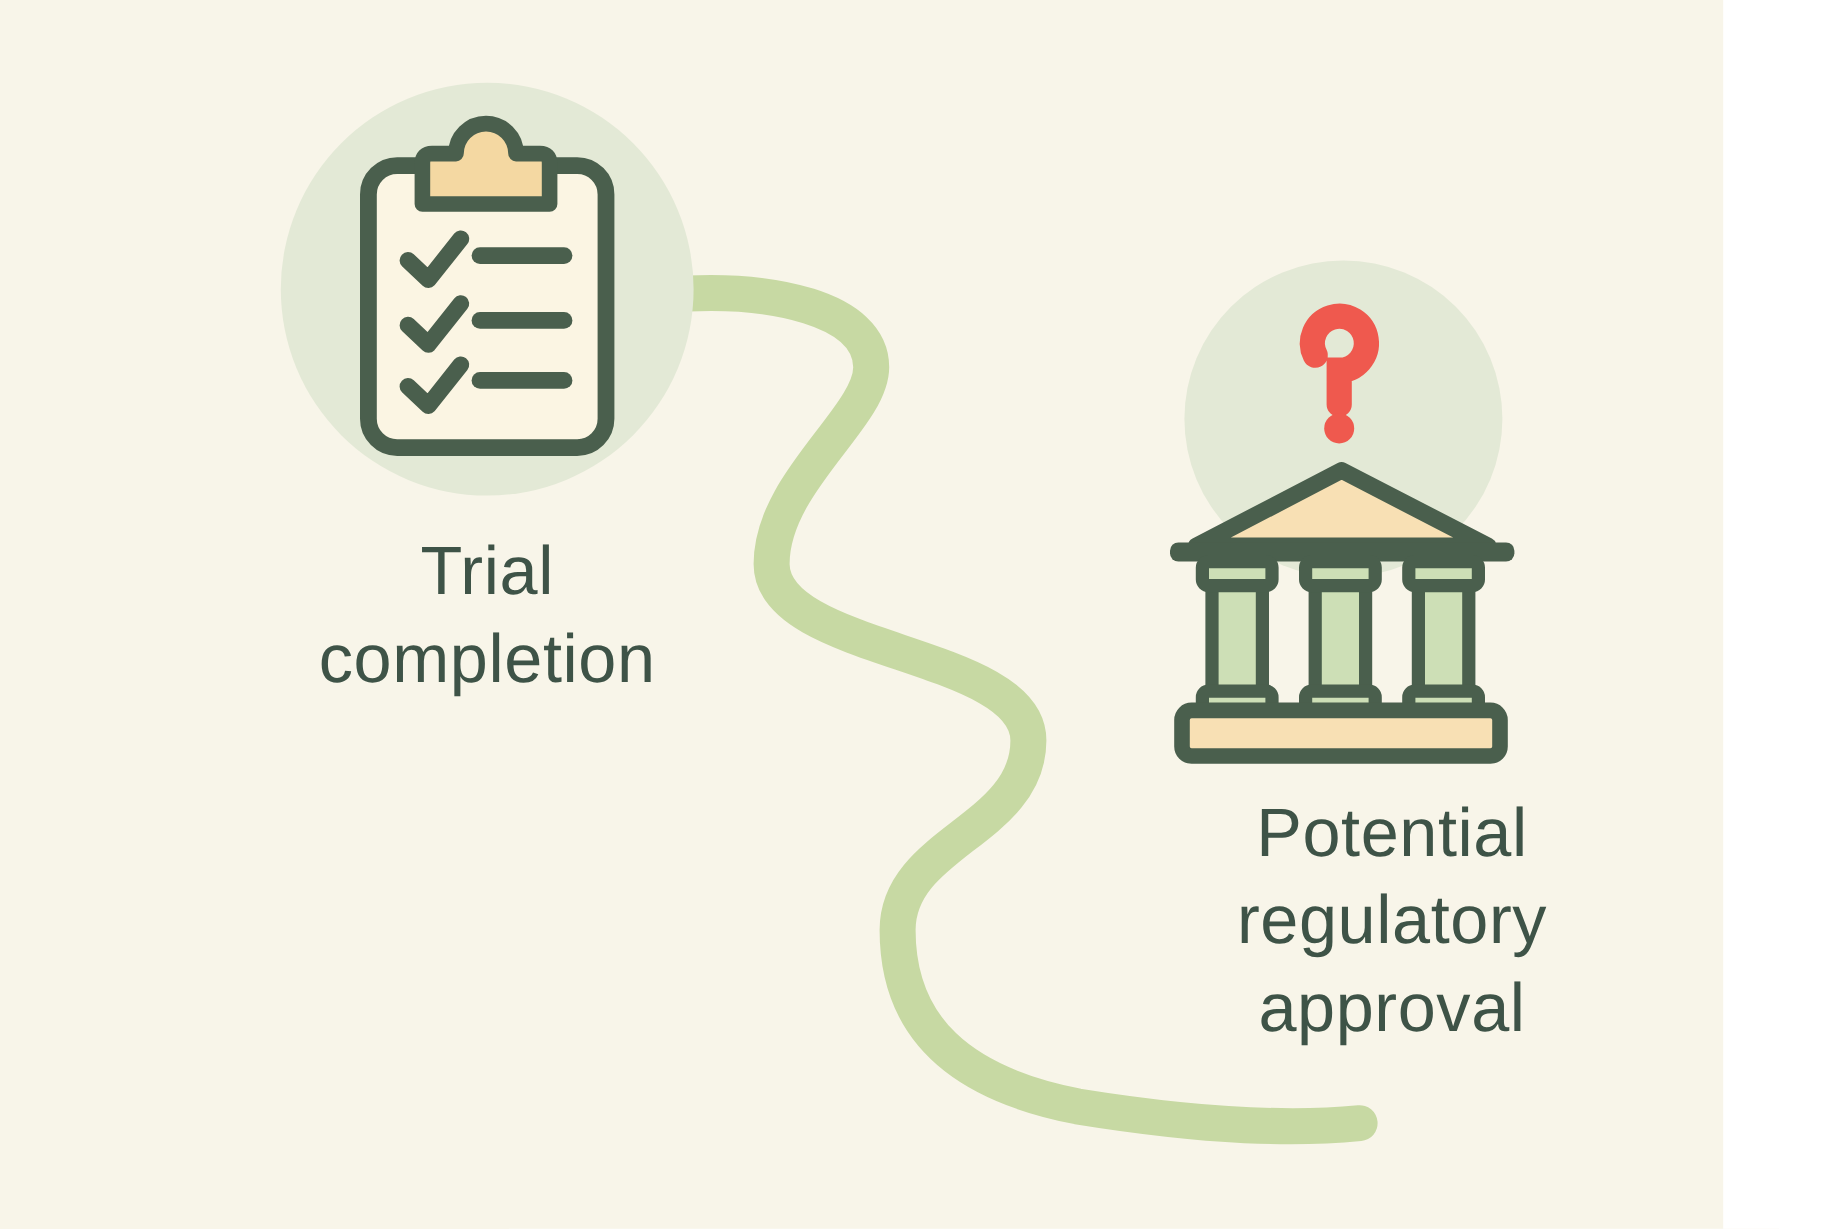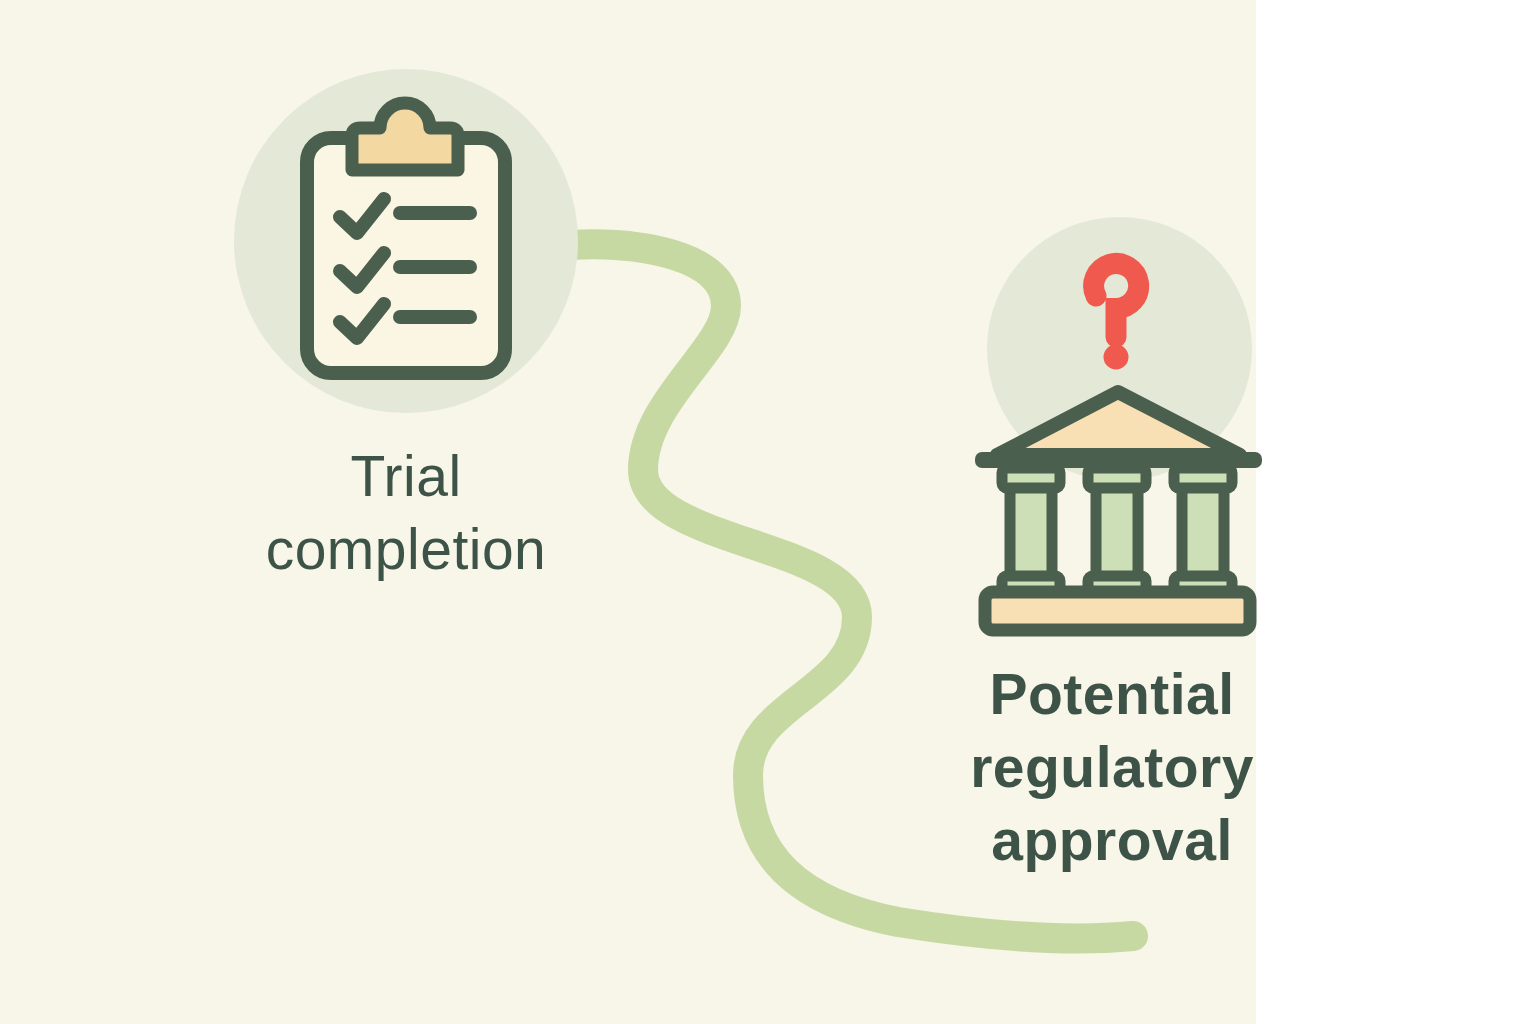--- a/index.html
+++ b/index.html
@@ -3,21 +3,21 @@
 <meta charset="utf-8">
 <style>
   html, body { margin: 0; padding: 0; }
   body {
     width: 1536px; height: 1024px;
     overflow: hidden;
     font-family: "Liberation Sans", sans-serif;
   }
   .stage {
     position: relative;
-    width: 1256px; height: 1024px;
+    width: 1436px; height: 1024px;
     background: #f8f5e9;
   }
   .abs { position: absolute; }
 
   
   .halo {
     position: absolute;
     border-radius: 50%;
     background: #e3e9d6;
   }
@@ -36,21 +36,21 @@
     width: 520px;
     text-align: center;
     white-space: pre-line;
     color: #3e5347;
     font-size: 57px;
     line-height: 73px;
     font-weight: 500;
     letter-spacing: 0.5px;
   }
   .label-left  { left: 146px; top: 440px; }
-  .label-right { left: 852px; top: 658px; font-weight: bold; }
+  .label-right { left: 900px; top: 658px; }
 </style>
 </head>
 <body>
 
 <div class="stage">
 
   <svg class="abs connector-svg" viewBox="0 0 1536 1024" xmlns="http://www.w3.org/2000/svg">
     <path d="M 552 246
              C 645 238, 726 258, 726 306
              C 726 348, 643 402, 643 470

